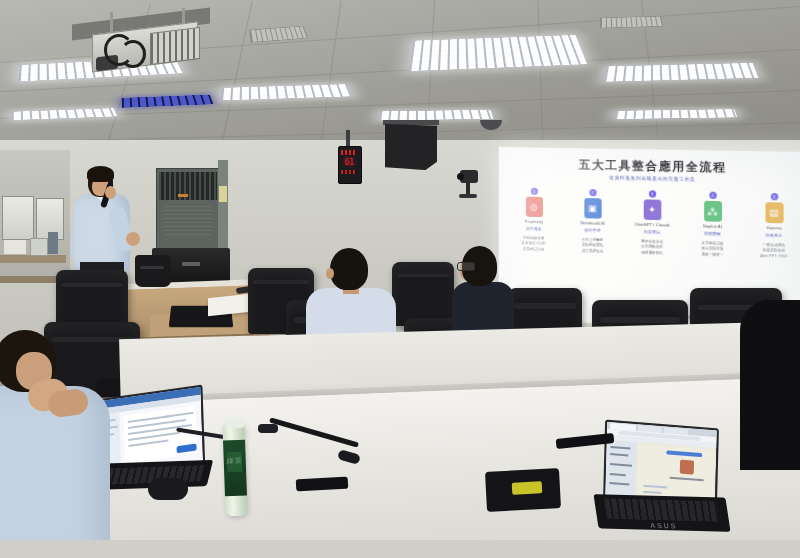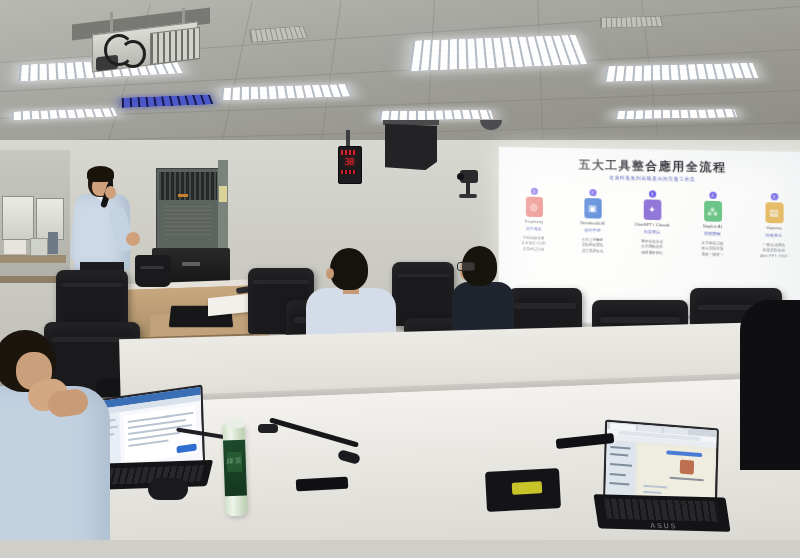--- a/index.html
+++ b/index.html
@@ -380,21 +380,21 @@
   <div class="abs" id="rack-win"></div>
   <div class="abs" id="rack-post"></div>
   <div class="abs" id="rack-label"></div>
   <div class="abs" id="amp"></div>
   <div class="abs" id="amp-lbl"></div>
   <div class="abs" id="amp2"></div>
 
   <div class="abs" id="clk-pole"></div>
   <div class="abs" id="clockbox"></div>
   <div class="abs" id="clk-top"></div>
-  <div class="abs" id="clk-main">38</div>
+  <div class="abs" id="clk-main">61</div>
   <div class="abs" id="clk-bot"></div>
 
   <div class="abs" id="spk-brkt"></div>
   <div class="abs" id="spk"></div>
   <div class="abs" id="dome"></div>
   <div class="abs" id="cam-body"></div>
   <div class="abs" id="cam-lens"></div>
   <div class="abs" id="cam-arm"></div>
   <div class="abs" id="cam-base"></div>
 

